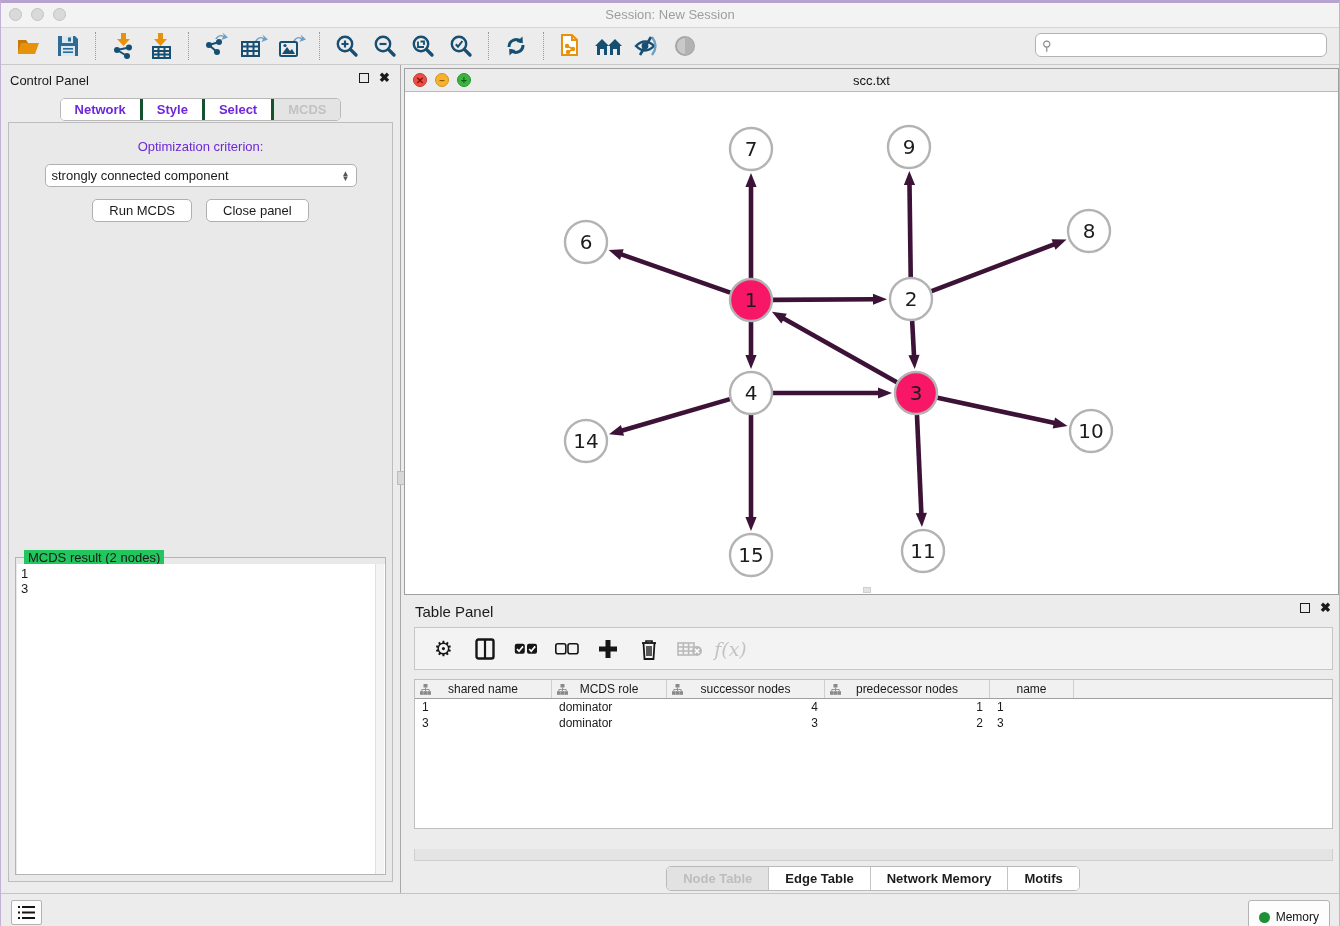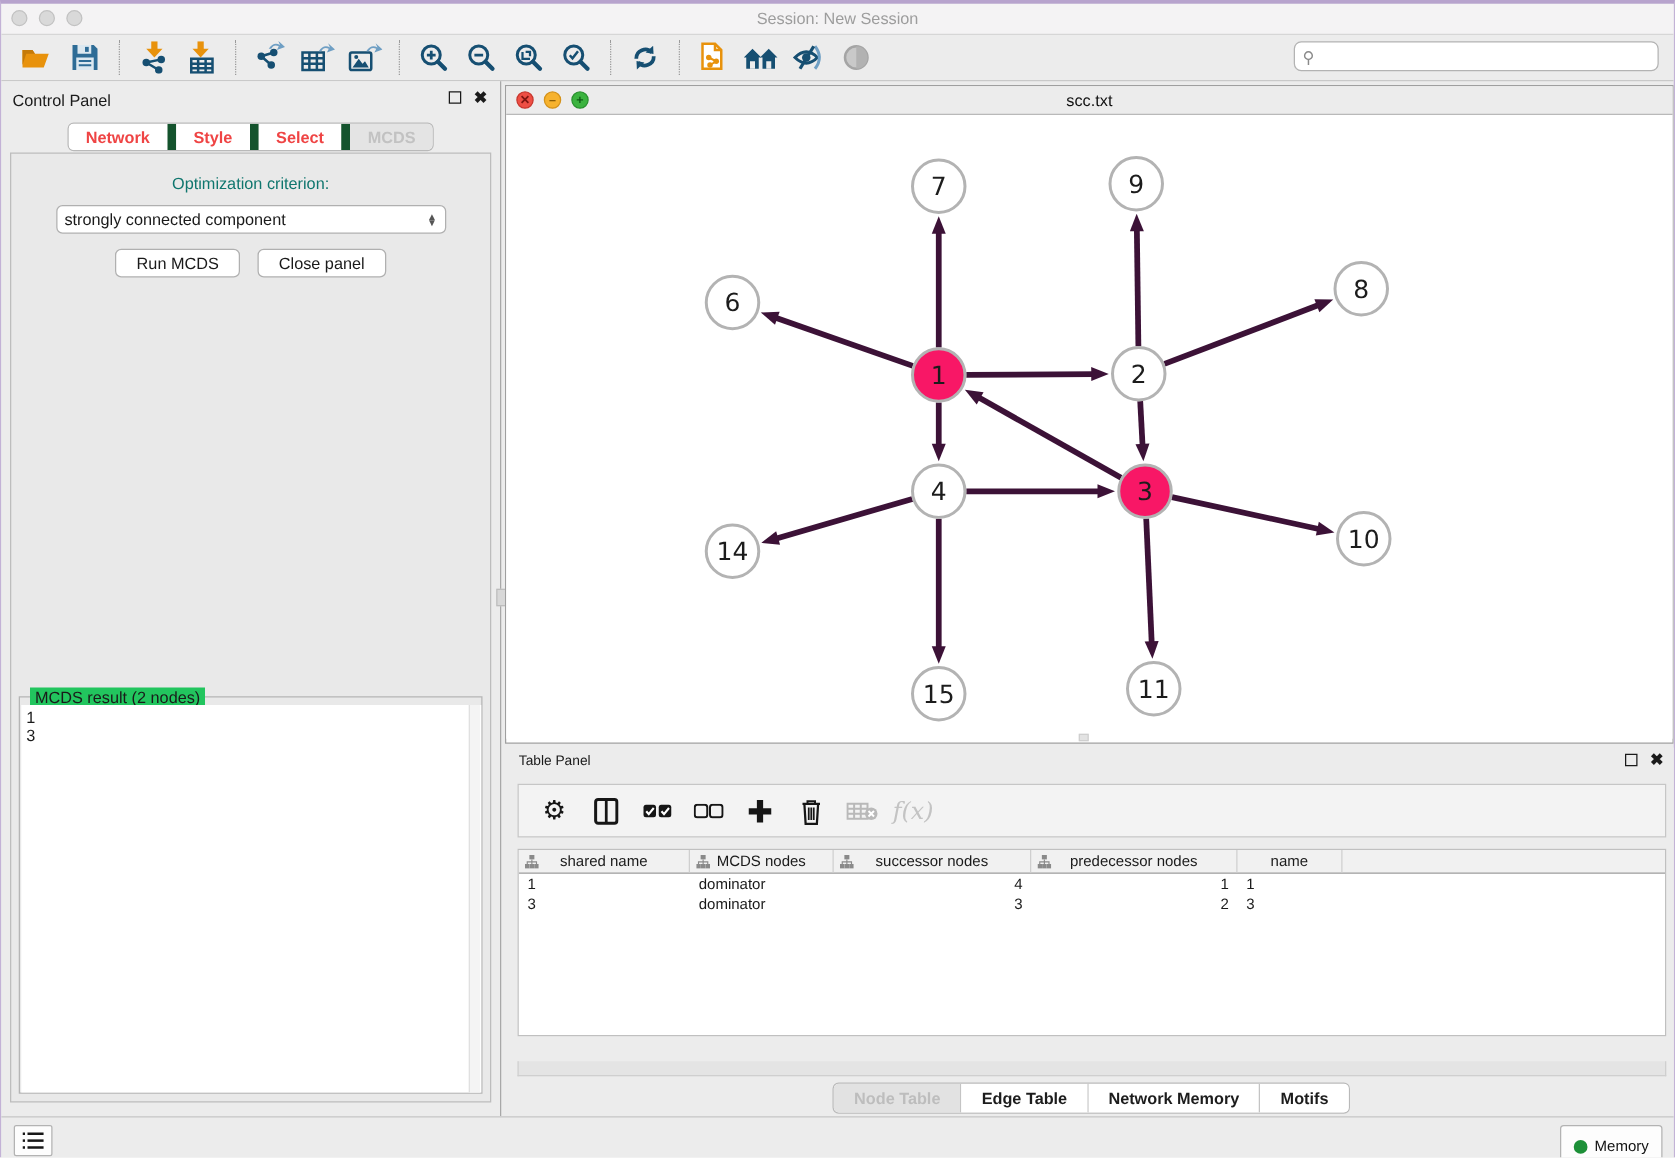--- a/index.html
+++ b/index.html
@@ -28,27 +28,27 @@
   
   .control-panel { position:absolute; left:0; top:62px; width:400px; height:828px; background:#ececec;
                    border-right:1px solid #a8a8a8; }
   .cp-header { position:absolute; left:0; top:0; width:100%; height:30px; }
   .cp-title { position:absolute; left:9px; top:8px; font-size:13px; color:#1a1a1a; }
   .win-icons { position:absolute; right:10px; top:8px; display:flex; gap:10px; align-items:center; }
   .sq-icon { width:10px; height:10px; border:1.6px solid #1a1a1a; display:inline-block; }
   .x-icon { font-size:13px; font-weight:bold; color:#1a1a1a; line-height:10px; }
   .cp-tabs { position:absolute; left:0; top:33px; width:100%; display:flex; justify-content:center; }
   .tab-group { display:flex; border:1px solid #b9b9b9; border-radius:5px; overflow:hidden; background:#fff; }
-  .cp-tab { padding:3px 14px; font-size:13px; font-weight:bold; color:#ef4444; background:#fff;
-            border-right:7px solid #14532d; cursor:default; }
+  .cp-tab { padding:3px 14px; font-size:13px; font-weight:bold; color:#6d28d9; background:#fff;
+            border-right:3px solid #14532d; cursor:default; }
   .cp-tab:last-child { border-right:none; }
   .cp-tab.active { background:#e4e4e4; color:#c2c2c2; }
   .cp-content { position:absolute; left:7px; top:57px; width:385px; height:760px;
                 border:1px solid #bdbdbd; background:#e9e9e9; }
-  .opt-label { margin-top:16px; text-align:center; font-size:13px; color:#0f766e; }
+  .opt-label { margin-top:16px; text-align:center; font-size:13px; color:#6d28d9; }
   .select-box { margin:10px auto 0; width:312px; height:23px; background:#fff; border:1px solid #b0b0b0;
                 border-radius:5px; display:flex; align-items:center; padding:0 6px; }
   .select-box .sel-text { flex:1; font-size:13px; color:#1a1a1a; }
   .stepper { display:flex; flex-direction:column; line-height:5px; font-size:8px; color:#555; }
   .btn-row { margin-top:12px; display:flex; justify-content:center; gap:14px; }
   .btn { background:#fff; border:1px solid #b0b0b0; border-radius:5px; font-size:13px; color:#1a1a1a;
          padding:3px 16px; font-family:"Liberation Sans", sans-serif; }
   .groupbox { position:absolute; left:6px; top:434px; width:371px; height:318px;
               border:1px solid #b5b5b5; }
   .groupbox-label { position:absolute; left:8px; top:-8px; background:#22c55e; padding:0 4px;
@@ -72,21 +72,21 @@
   .ntl.yellow { background:#f6b22e; border:1px solid #d4921a; color:#8a5b06; }
   .ntl.green { background:#3bb33f; border:1px solid #2b9230; color:#0f5c16; }
   .net-title { position:absolute; width:100%; text-align:center; top:4px; font-size:13px; color:#111; }
   .net-canvas { position:absolute; left:0; top:23px; width:933px; height:499px; background:#fff; }
   .canvas-grip { position:absolute; left:458px; bottom:1px; width:8px; height:6px; background:#e3e3e3;
                  border:1px solid #cfcfcf; }
 
   
   .table-panel { position:absolute; left:404px; top:595px; width:936px; height:295px; background:#ececec; }
   .tp-header { position:absolute; left:0; top:0; width:100%; height:26px; }
-  .tp-title { position:absolute; left:10px; top:5px; font-size:11px; color:#1a1a1a; }
+  .tp-title { position:absolute; left:10px; top:5px; font-size:15px; color:#1a1a1a; }
   .tp-toolbar { position:absolute; left:9px; top:29px; width:919px; height:43px; background:#f3f3f3;
                 border:1px solid #c6c6c6; display:flex; align-items:center; padding-left:10px; gap:4px; }
   .tp-tbtn { width:37px; height:32px; display:flex; align-items:center; justify-content:center; }
   .gear-glyph { font-size:21px; color:#161616; }
   .fx-glyph { font-family:"DejaVu Serif", serif; font-style:italic; font-size:19px; color:#c3c3c3; }
   .tbl-wrap { position:absolute; left:9px; top:81px; width:919px; height:150px; background:#fff;
               border:1px solid #c0c0c0; overflow:hidden; }
   .tbl-head { display:flex; height:19px; background:#f1f1f1; border-bottom:1px solid #9f9f9f; }
   .th { position:relative; display:flex; align-items:center; justify-content:center;
         border-right:1px solid #cfcfcf; font-size:12px; color:#1a1a1a; }
@@ -445,21 +445,21 @@
             <span>shared name</span>
           </div>
           <div class="th" style="width: 115px;">
             <svg class="hier" width="11" height="11" viewBox="0 0 11 11">
               <rect x="3.5" y="0" width="4" height="3.5" fill="#8a8a8a"></rect>
               <rect x="0" y="7.2" width="3.6" height="3.6" fill="#8a8a8a"></rect>
               <rect x="3.7" y="7.2" width="3.6" height="3.6" fill="#8a8a8a"></rect>
               <rect x="7.4" y="7.2" width="3.6" height="3.6" fill="#8a8a8a"></rect>
               <path d="M5.5 3.5 V5.5 M1.8 7.2 V5.5 H9.2 V7.2 M5.5 5.5 V7.2" stroke="#8a8a8a" stroke-width="0.9" fill="none"></path>
             </svg>
-            <span>MCDS nodes</span>
+            <span>MCDS role</span>
           </div>
           <div class="th" style="width: 158px;">
             <svg class="hier" width="11" height="11" viewBox="0 0 11 11">
               <rect x="3.5" y="0" width="4" height="3.5" fill="#8a8a8a"></rect>
               <rect x="0" y="7.2" width="3.6" height="3.6" fill="#8a8a8a"></rect>
               <rect x="3.7" y="7.2" width="3.6" height="3.6" fill="#8a8a8a"></rect>
               <rect x="7.4" y="7.2" width="3.6" height="3.6" fill="#8a8a8a"></rect>
               <path d="M5.5 3.5 V5.5 M1.8 7.2 V5.5 H9.2 V7.2 M5.5 5.5 V7.2" stroke="#8a8a8a" stroke-width="0.9" fill="none"></path>
             </svg>
             <span>successor nodes</span>

